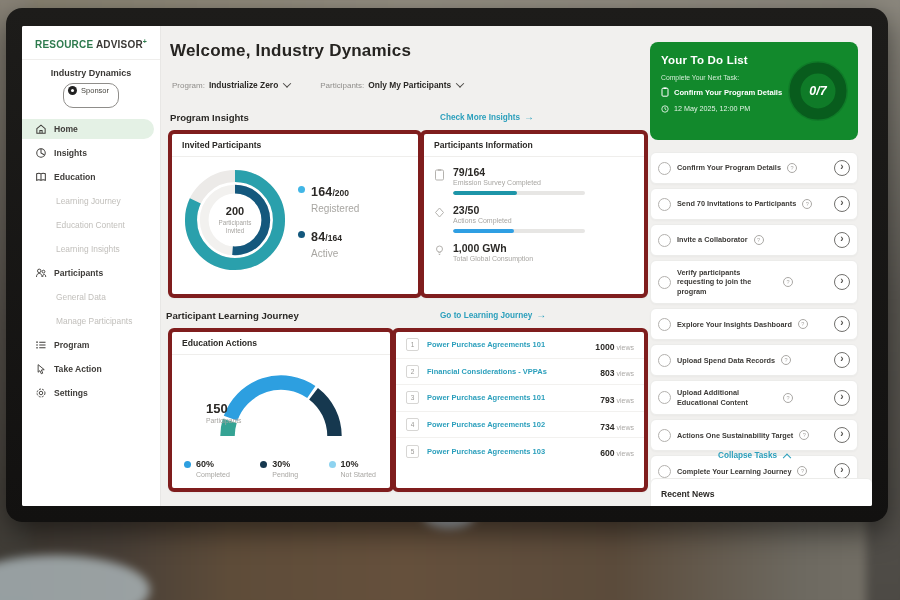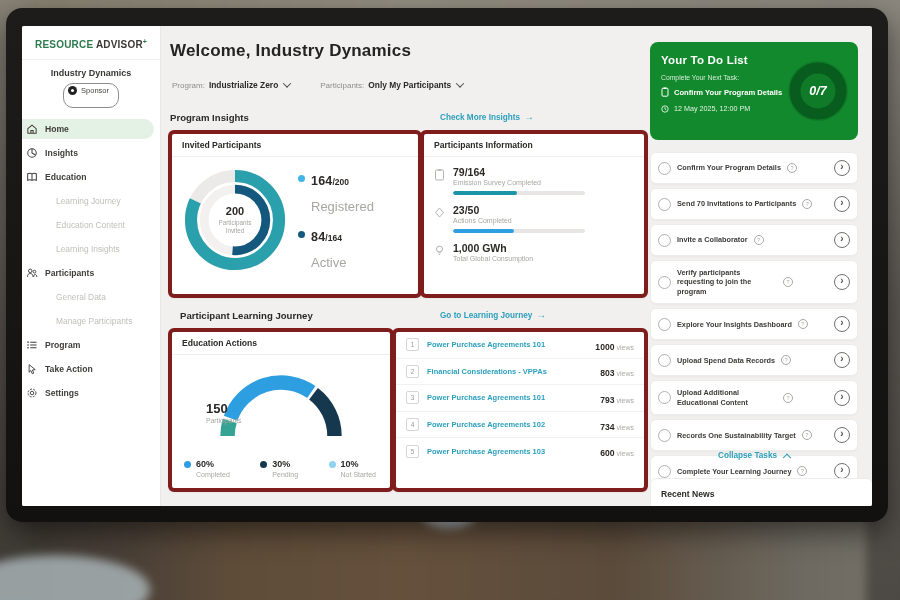--- a/index.html
+++ b/index.html
@@ -18,21 +18,21 @@
   .screen{position:absolute;left:16px;top:18px;width:850px;height:480px;background:#f1f0ee;overflow:hidden;border-radius:2px;color:#2b2926;}
   
   .sidebar{position:absolute;left:0;top:0;width:138px;height:480px;background:#fff;border-right:1px solid #e8e7e5;}
   .logo{padding:12px 0 9px 13px;font-size:10px;font-weight:bold;letter-spacing:.2px;border-bottom:1px solid #efeeec;}
   .logo .res{color:#2e7b4e;} .logo .adv{color:#3a3835;} .logo .plus{color:#2e7b4e;font-size:7px;vertical-align:super;}
   .org{text-align:center;font-size:9px;font-weight:bold;color:#3a3835;margin-top:8px;}
   .sponsor{display:flex;width:fit-content;margin:5px auto 0;border:1px solid #8f8d8a;border-radius:10px;padding:2px 9px 12px 4px;font-size:7.5px;color:#47453f;align-items:center;gap:4px;background:#fff;}
   .sponsor-dot{width:9px;height:9px;border-radius:50%;background:#222;position:relative;}
   .sponsor-dot::after{content:"";position:absolute;left:3px;top:3px;width:3px;height:3px;border-radius:50%;background:#fff;}
   .nav{margin-top:11px;}
-  .nav-item{display:flex;align-items:center;gap:7px;height:20px;padding-left:4px;margin:4px 6px 4px 0;font-size:8.6px;font-weight:bold;color:#3f3d3a;}
+  .nav-item{display:flex;align-items:center;gap:7px;height:20px;padding-left:13px;margin:4px 6px 4px 0;font-size:8.6px;font-weight:bold;color:#3f3d3a;}
   .nav-item.sub{padding-left:34px;color:#c1bfbb;font-weight:normal;font-size:8.4px;}
   .nav-item.active{background:#e4f1e5;border-radius:0 10px 10px 0;}
   .nav-item svg{flex:none;}
   
   .main{position:absolute;left:138px;top:0;width:492px;height:480px;}
   .welcome{position:absolute;left:10px;top:15px;font-size:17px;font-weight:bold;color:#262421;letter-spacing:.2px;}
   .filters{position:absolute;left:12px;top:54px;display:flex;gap:30px;font-size:8px;color:#908e8b;align-items:center;}
   .filters b{color:#2b2926;font-size:8.4px;margin-left:4px;}
   .chevron{width:5px;height:5px;border-right:1.4px solid #4a4845;border-bottom:1.4px solid #4a4845;transform:rotate(45deg) translate(-1px,-1px);display:inline-block;margin-left:6px;}
   .sec-title{position:absolute;font-size:9.6px;font-weight:bold;color:#2b2926;}
@@ -44,21 +44,21 @@
   .invited-body{display:flex;align-items:center;gap:8px;padding:8px 6px 0 8px;}
   .donut-wrap{position:relative;width:110px;height:110px;flex:none;}
   .donut-center{position:absolute;inset:0;display:flex;flex-direction:column;align-items:center;justify-content:center;text-align:center;}
   .donut-center .v{font-size:11px;font-weight:bold;color:#2b2926;}
   .donut-center .l{font-size:6.3px;color:#a8a6a2;width:46px;line-height:1.3;margin-top:2px;}
   .ip-legend{display:flex;flex-direction:column;gap:13px;}
   .leg-row{display:flex;gap:6px;align-items:flex-start;}
   .leg-dot{width:7px;height:7px;border-radius:50%;margin-top:4px;flex:none;}
   .leg-big{font-size:12.5px;font-weight:bold;color:#2b2926;letter-spacing:.2px;}
   .leg-small{font-size:8.5px;font-weight:bold;color:#2b2926;}
-  .leg-lab{font-size:13px;color:#a8a6a2;margin-top:10px;}
+  .leg-lab{font-size:10px;color:#a8a6a2;margin-top:3px;}
   
   .info-row{display:flex;gap:8px;padding:9px 12px 0 10px;}
   .info-ic{color:#b4b2ae;flex:none;margin-top:2px;}
   .info-val{font-size:10.5px;font-weight:bold;color:#2b2926;}
   .info-lab{font-size:7px;color:#a8a6a2;margin-top:1px;}
   .bar-track{width:132px;height:4px;border-radius:2px;background:#e7e6e4;margin-top:5px;overflow:hidden;}
   .bar-fill{height:100%;border-radius:2px;}
   
   .gauge-wrap{position:relative;width:150px;height:78px;margin:12px auto 0;}
   .gauge-center{position:absolute;left:0;right:0;top:34px;}
@@ -268,21 +268,21 @@
               <circle cx="5.5" cy="5" r="3" fill="none" stroke="#b4b2ae" stroke-width="1"></circle>
               <path d="M4.3 8.7 H6.7 M4.8 10.5 H6.2" stroke="#b4b2ae" stroke-width="1"></path>
             </svg>
         <div>
           <div class="info-val">1,000 GWh</div>
           <div class="info-lab">Total Global Consumption</div>
         </div>
       </div>
     </div>
 
-    <div class="sec-title" style="left:20px;top:284px;">Participant Learning Journey</div>
+    <div class="sec-title" style="left:6px;top:284px;">Participant Learning Journey</div>
     <div class="sec-link" style="left:280px;top:283px;"><span>Go to Learning Journey</span><span class="arr">→</span></div>
 
     <div class="card" style="left:8px;top:302px;width:218px;height:156px;">
       <div class="card-h">Education Actions</div>
       <div class="gauge-wrap">
         <svg width="150" height="78" viewBox="0 0 130 70">
               <g id="gauge-arcs">
                 <path d="M 17.0 62.0 A 48 48 0 0 1 19.0 48.4" stroke="#35a394" fill="none" stroke-width="13"></path>
                 <path d="M 19.8 46.0 A 48 48 0 0 1 92.2 22.4" stroke="#2d9fe0" fill="none" stroke-width="13"></path>
                 <path d="M 94.2 23.9 A 48 48 0 0 1 113.0 62.0" stroke="#16384f" fill="none" stroke-width="13"></path>
@@ -410,21 +410,21 @@
         <span class="task-go">›</span>
       </div>
       <div class="task">
         <span class="task-check"></span>
         <span class="task-label" style="width:100px;">Upload Additional Educational Content</span>
         <span class="task-q">?</span>
         <span class="task-go">›</span>
       </div>
       <div class="task">
         <span class="task-check"></span>
-        <span class="task-label">Records One Sustainability Target</span>
+        <span class="task-label">Actions One Sustainability Target</span>
         <span class="task-q">?</span>
         <span class="task-go">›</span>
       </div>
       <div class="task">
         <span class="task-check"></span>
         <span class="task-label">Complete Your Learning Journey</span>
         <span class="task-q">?</span>
         <span class="task-go">›</span>
       </div>
     </div>

